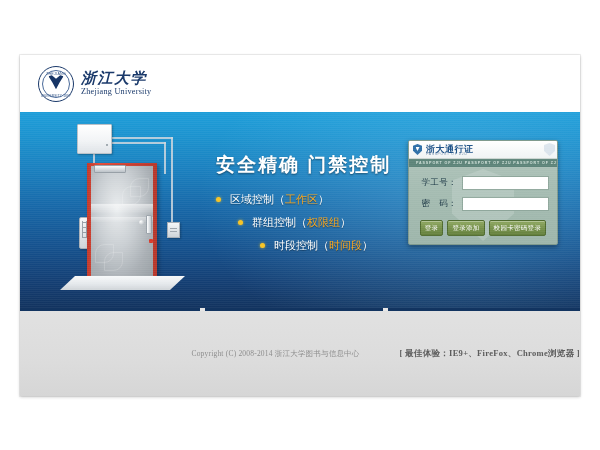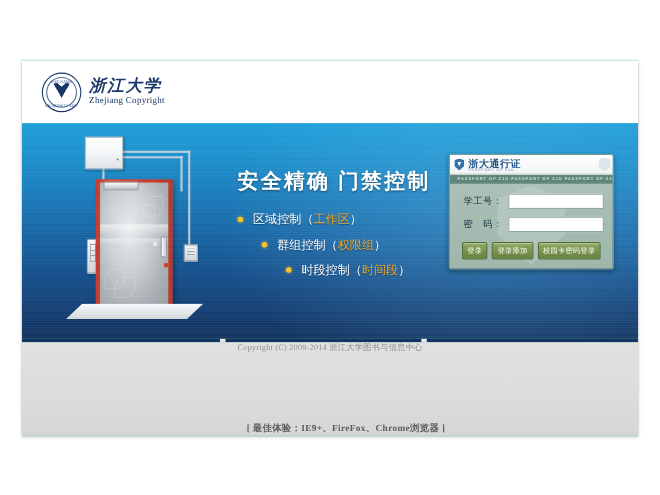--- a/index.html
+++ b/index.html
@@ -393,23 +393,23 @@
     position: relative;
   }
   .footer-sep i {
     position: absolute; top: 0; width: 5px; height: 3px;
     background: #e6e6e6; display: block;
   }
   .footer {
     height: 85px;
     background: linear-gradient(to bottom, #e1e1e1 0%, #dcdcdc 60%, #d6d6d6 100%);
     display: flex;
-    flex-direction: column;
+    flex-direction: row;
     align-items: center;
-    justify-content: space-between;
+    justify-content: flex-end;
     gap: 11px;
     border-bottom: 1px solid #c9c9c9;
   }
   .copyright {
     font-family: "Liberation Serif", serif;
     font-size: 7.5px;
     color: #8d8d8d;
     letter-spacing: .2px;
   }
   .browsers {
@@ -429,21 +429,21 @@
   <div class="header">
     <div class="logo-wrap">
       <div class="logo-emblem">
         <div class="inner-ring"></div>
         <div class="arc-top">ZHEJIANG</div>
         <div class="bird"></div>
         <div class="arc-bot">UNIVERSITY 1897</div>
       </div>
       <div class="logo-text">
         <div class="logo-cn">浙江大学</div>
-        <div class="logo-en">Zhejiang Copyright</div>
+        <div class="logo-en">Zhejiang University</div>
       </div>
     </div>
   </div>
 
   <div class="banner">
     <div class="banner-glow"></div>
 
     <div class="illus">
       <div class="wire" style="left:51px; top:34px; width:1.5px; height:66px;"></div>
       <div class="wire" style="left:68px; top:19px; width:63px; height:1.5px;"></div>

